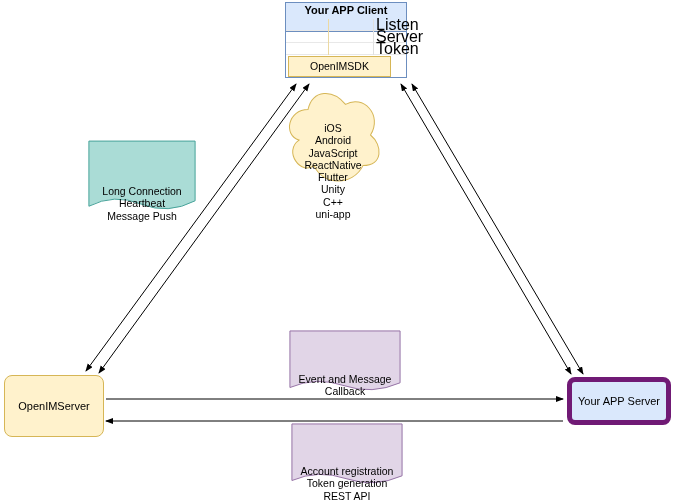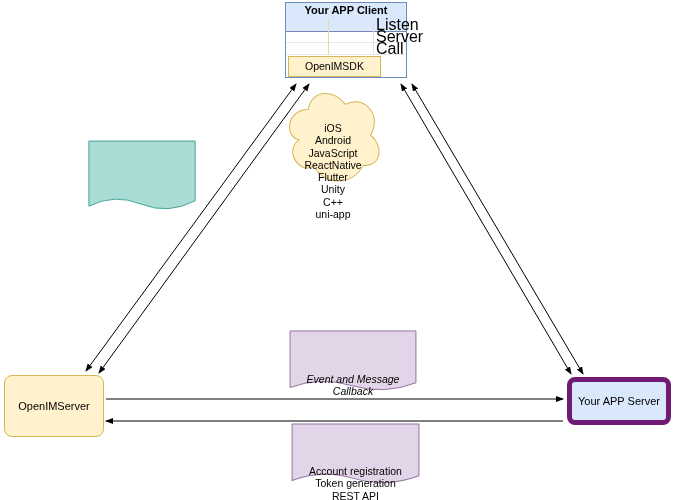--- a/index.html
+++ b/index.html
@@ -24,21 +24,21 @@
     position: absolute; left: 0; top: 0; width: 100%; height: 29px;
     background: #dae8fc; border-bottom: 1px solid #6c8ebf;
     font-size: 11px; font-weight: bold; text-align: center; line-height: 15px;
   }
   .client-rows { position: absolute; left: 0; top: 16px; width: 100%; }
   .client-row { height: 12px; border-bottom: 1px solid #e8e8e8; }
   .client-vdiv1 { position: absolute; left: 42px; top: 16px; height: 36px; border-left: 1px solid #ecd9a2; }
   .client-vdiv2 { position: absolute; left: 87px; top: 16px; height: 36px; border-left: 1px solid #e0e0e0; }
   .client-labels { position: absolute; left: 90px; top: 16px; font-size: 16px; line-height: 12px; white-space: nowrap; }
   .sdk-box {
-    position: absolute; left: 2px; top: 53px; width: 93px; height: 21px;
+    position: absolute; left: 2px; top: 53px; width: 103px; height: 21px;
     background: #fff2cc; border: 1px solid #d6b656;
     font-size: 10.5px; text-align: center; line-height: 19px;
   }
 
   
   .cloud-wrap { position: absolute; left: 283px; top: 84px; width: 100px; height: 102px; }
   .cloud-wrap svg { position: absolute; left: 0; top: 0; width: 100%; height: 100%; }
   .cloud-text {
     position: absolute; left: 0; top: 2px; width: 100%;
     font-size: 10.5px; line-height: 12.3px; text-align: center;
@@ -46,22 +46,22 @@
 
   
   .note { position: absolute; }
   .note svg { position: absolute; left: 0; top: 0; width: 100%; height: 100%; }
   .note .note-text {
     position: absolute; left: 0; width: 100%;
     font-size: 10.5px; line-height: 12.3px; text-align: center;
   }
   .note-teal   { left: 88px;  top: 140px; width: 108px; height: 76px; }
   .note-gray   { left: 513px; top: 185px; width: 107px; height: 72px; }
-  .note-purple1{ left: 289px; top: 330px; width: 128px; height: 66px; font-style: italic; }
-  .note-purple2{ left: 291px; top: 423px; width: 129px; height: 66px; padding-left: 40px; }
+  .note-purple1{ left: 289px; top: 330px; width: 112px; height: 66px; }
+  .note-purple2{ left: 291px; top: 423px; width: 112px; height: 66px; padding-left: 40px; }
   .note-teal .note-text    { top: 9px; }
   .note-gray .note-text    { top: 20px; }
   .note-purple1 .note-text { top: 7px; }
   .note-purple2 .note-text { top: 6px; }
 
   
   .node {
     position: absolute; border-radius: 8px;
     font-size: 11px; text-align: center;
     display: flex; align-items: center; justify-content: center;
@@ -102,21 +102,21 @@
     <div class="client-rows">
       <div class="client-row"></div>
       <div class="client-row"></div>
       <div class="client-row"></div>
     </div>
     <div class="client-vdiv1"></div>
     <div class="client-vdiv2"></div>
     <div class="client-labels">
       <div>Listen</div>
       <div>Server</div>
-      <div>Call</div>
+      <div>Token</div>
     </div>
     <div class="sdk-box">OpenIMSDK</div>
   </div>
 
   <div class="cloud-wrap">
     <svg viewBox="0 0 100 60" preserveAspectRatio="none">
       <path d="M25,15 C5,15 0,30 16,33 C0,39.6 18,54 31,48 C40,60 70,60 80,48 C100,48 100,36 87.5,30 C100,18 80,6 62.5,12 C50,3 30,3 25,15 Z" fill="#fff2cc" stroke="#d6b656" stroke-width="1" vector-effect="non-scaling-stroke"></path>
     </svg>
     <div class="cloud-text pre">iOS
 Android
@@ -125,20 +125,23 @@
 Flutter
 Unity
 C++
 uni-app</div>
   </div>
 
   <div class="note note-teal">
     <svg viewBox="0 0 120 70" preserveAspectRatio="none">
       <path d="M1,1 L119,1 L119,56 Q89,69 59,59 Q29,49 1,61 Z" fill="#aadcd6" stroke="#47a39a" stroke-width="1" vector-effect="non-scaling-stroke"></path>
     </svg>
+    <div class="note-text pre">Long Connection
+Heartbeat
+Message Push</div>
   </div>
 
 
   <div class="note note-purple1">
     <svg viewBox="0 0 120 70" preserveAspectRatio="none">
       <path d="M1,1 L119,1 L119,56 Q89,69 59,59 Q29,49 1,61 Z" fill="#e1d5e7" stroke="#9673a6" stroke-width="1" vector-effect="non-scaling-stroke"></path>
     </svg>
     <div class="note-text pre">Event and Message
 Callback</div>
   </div>

